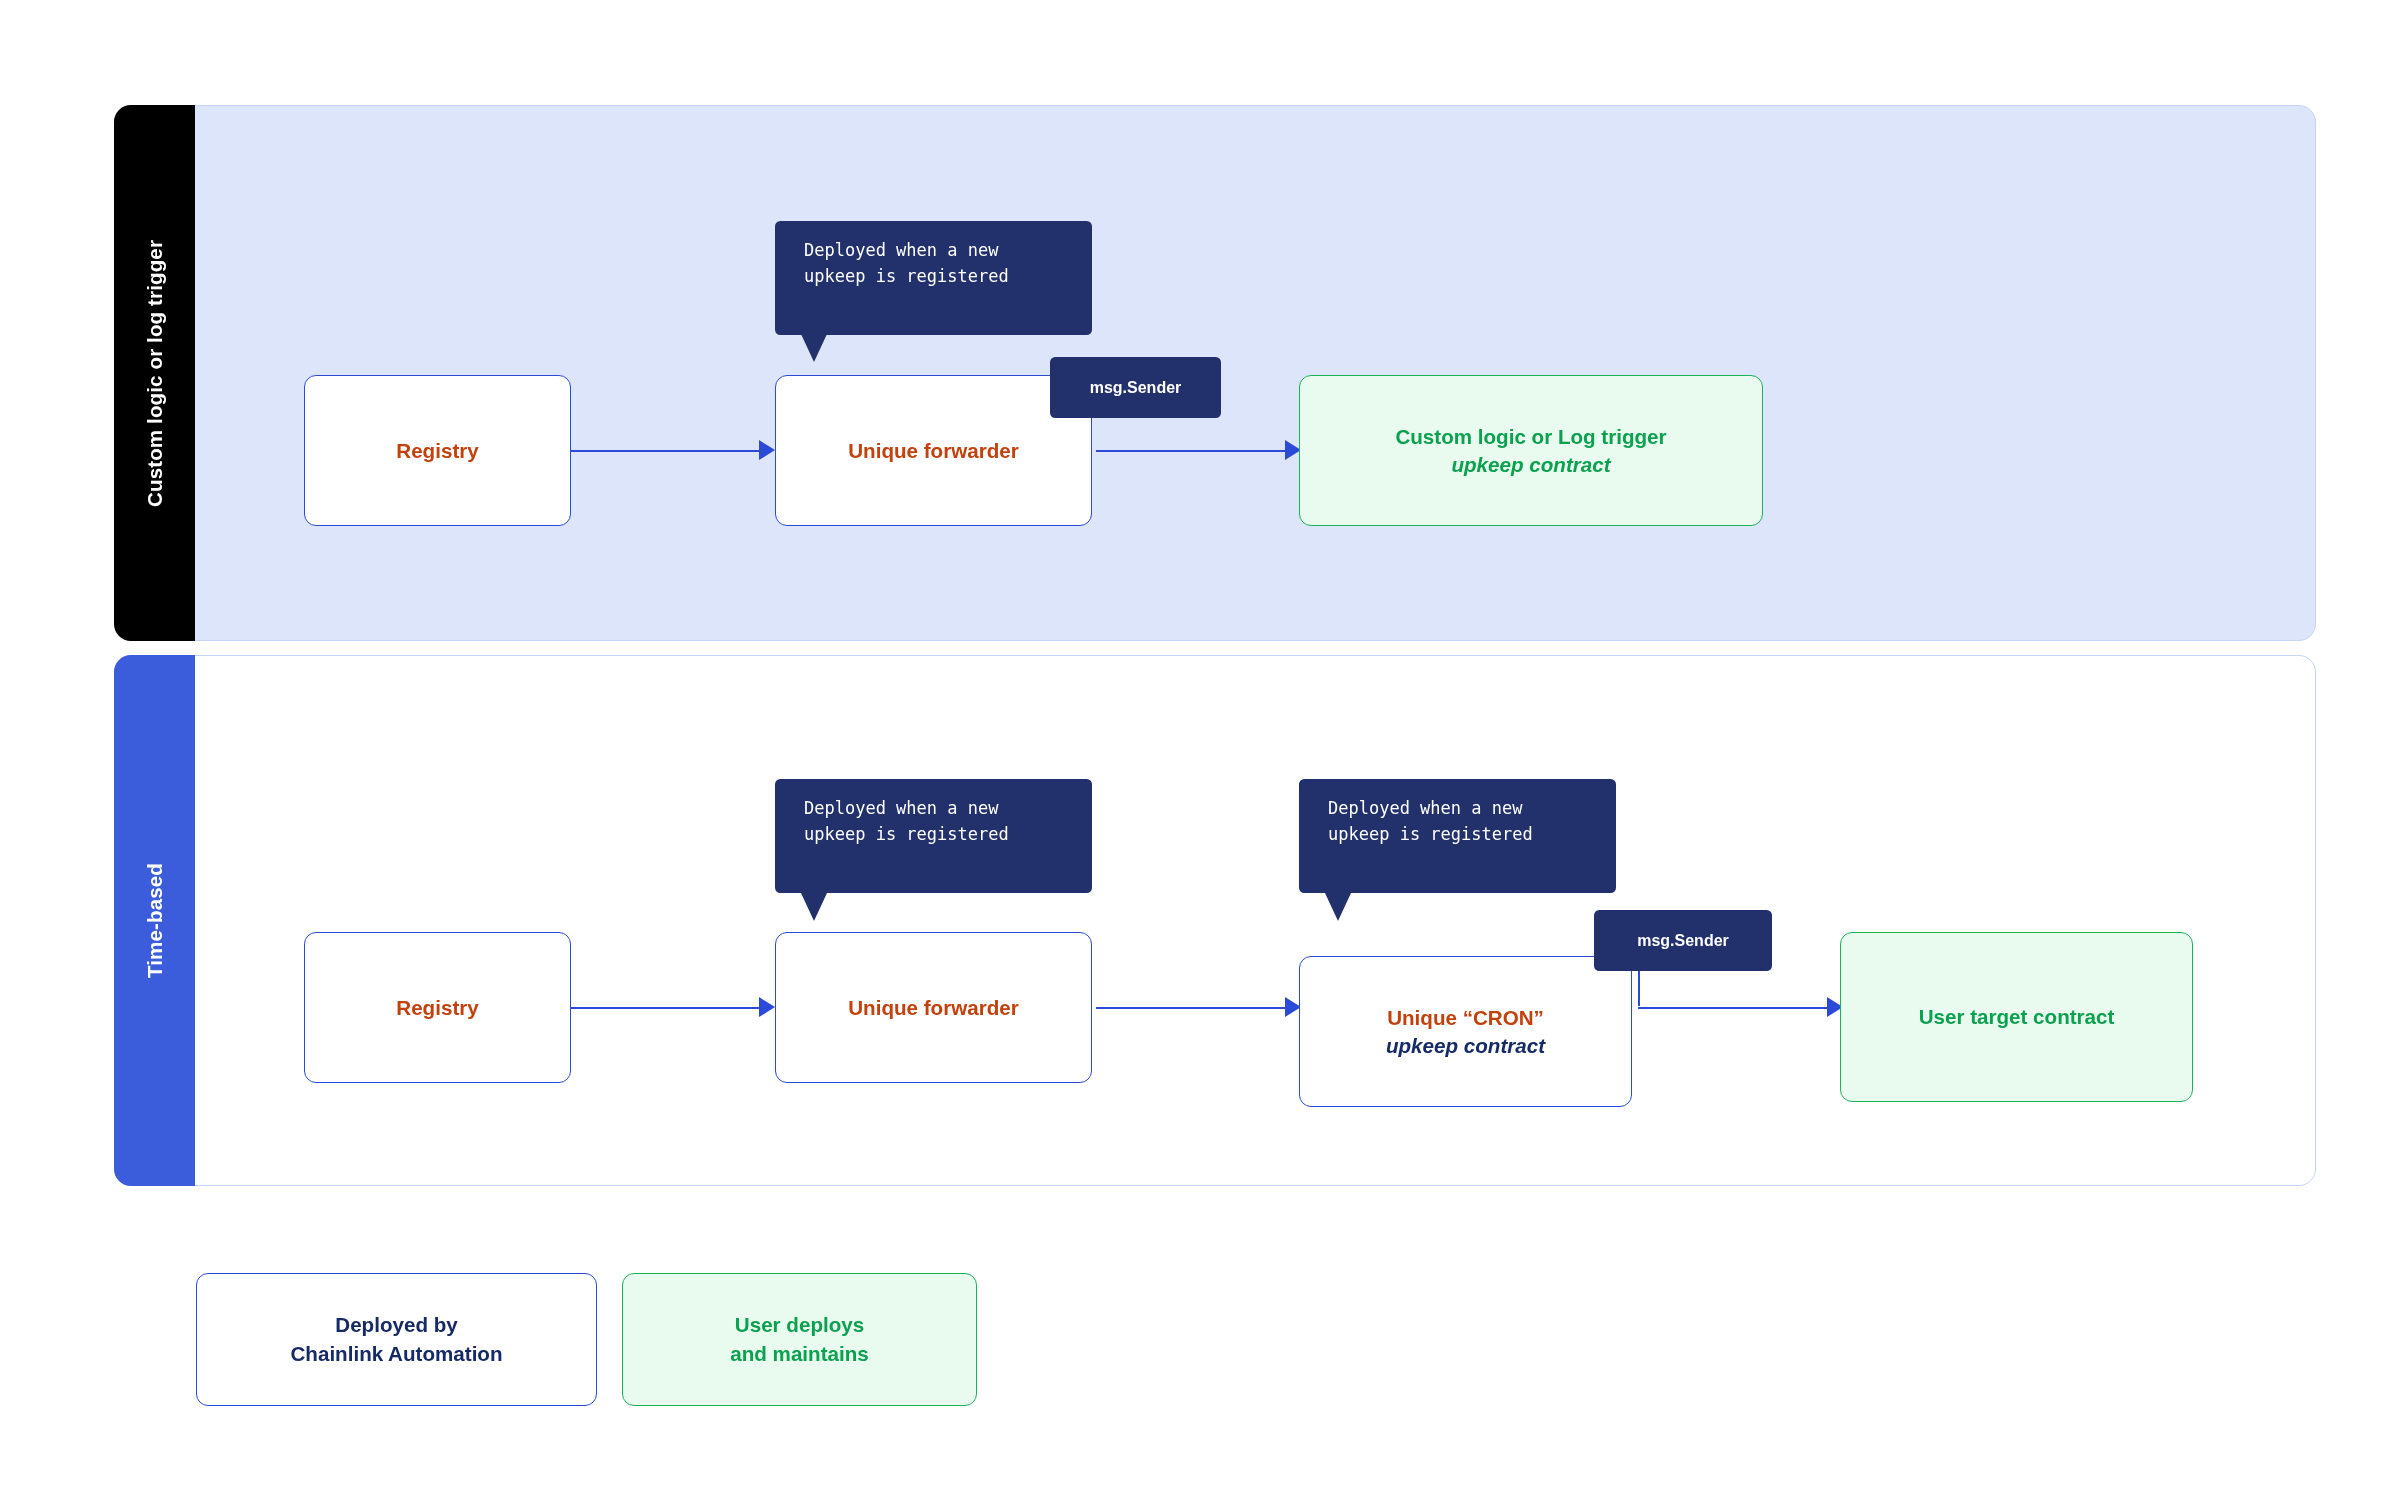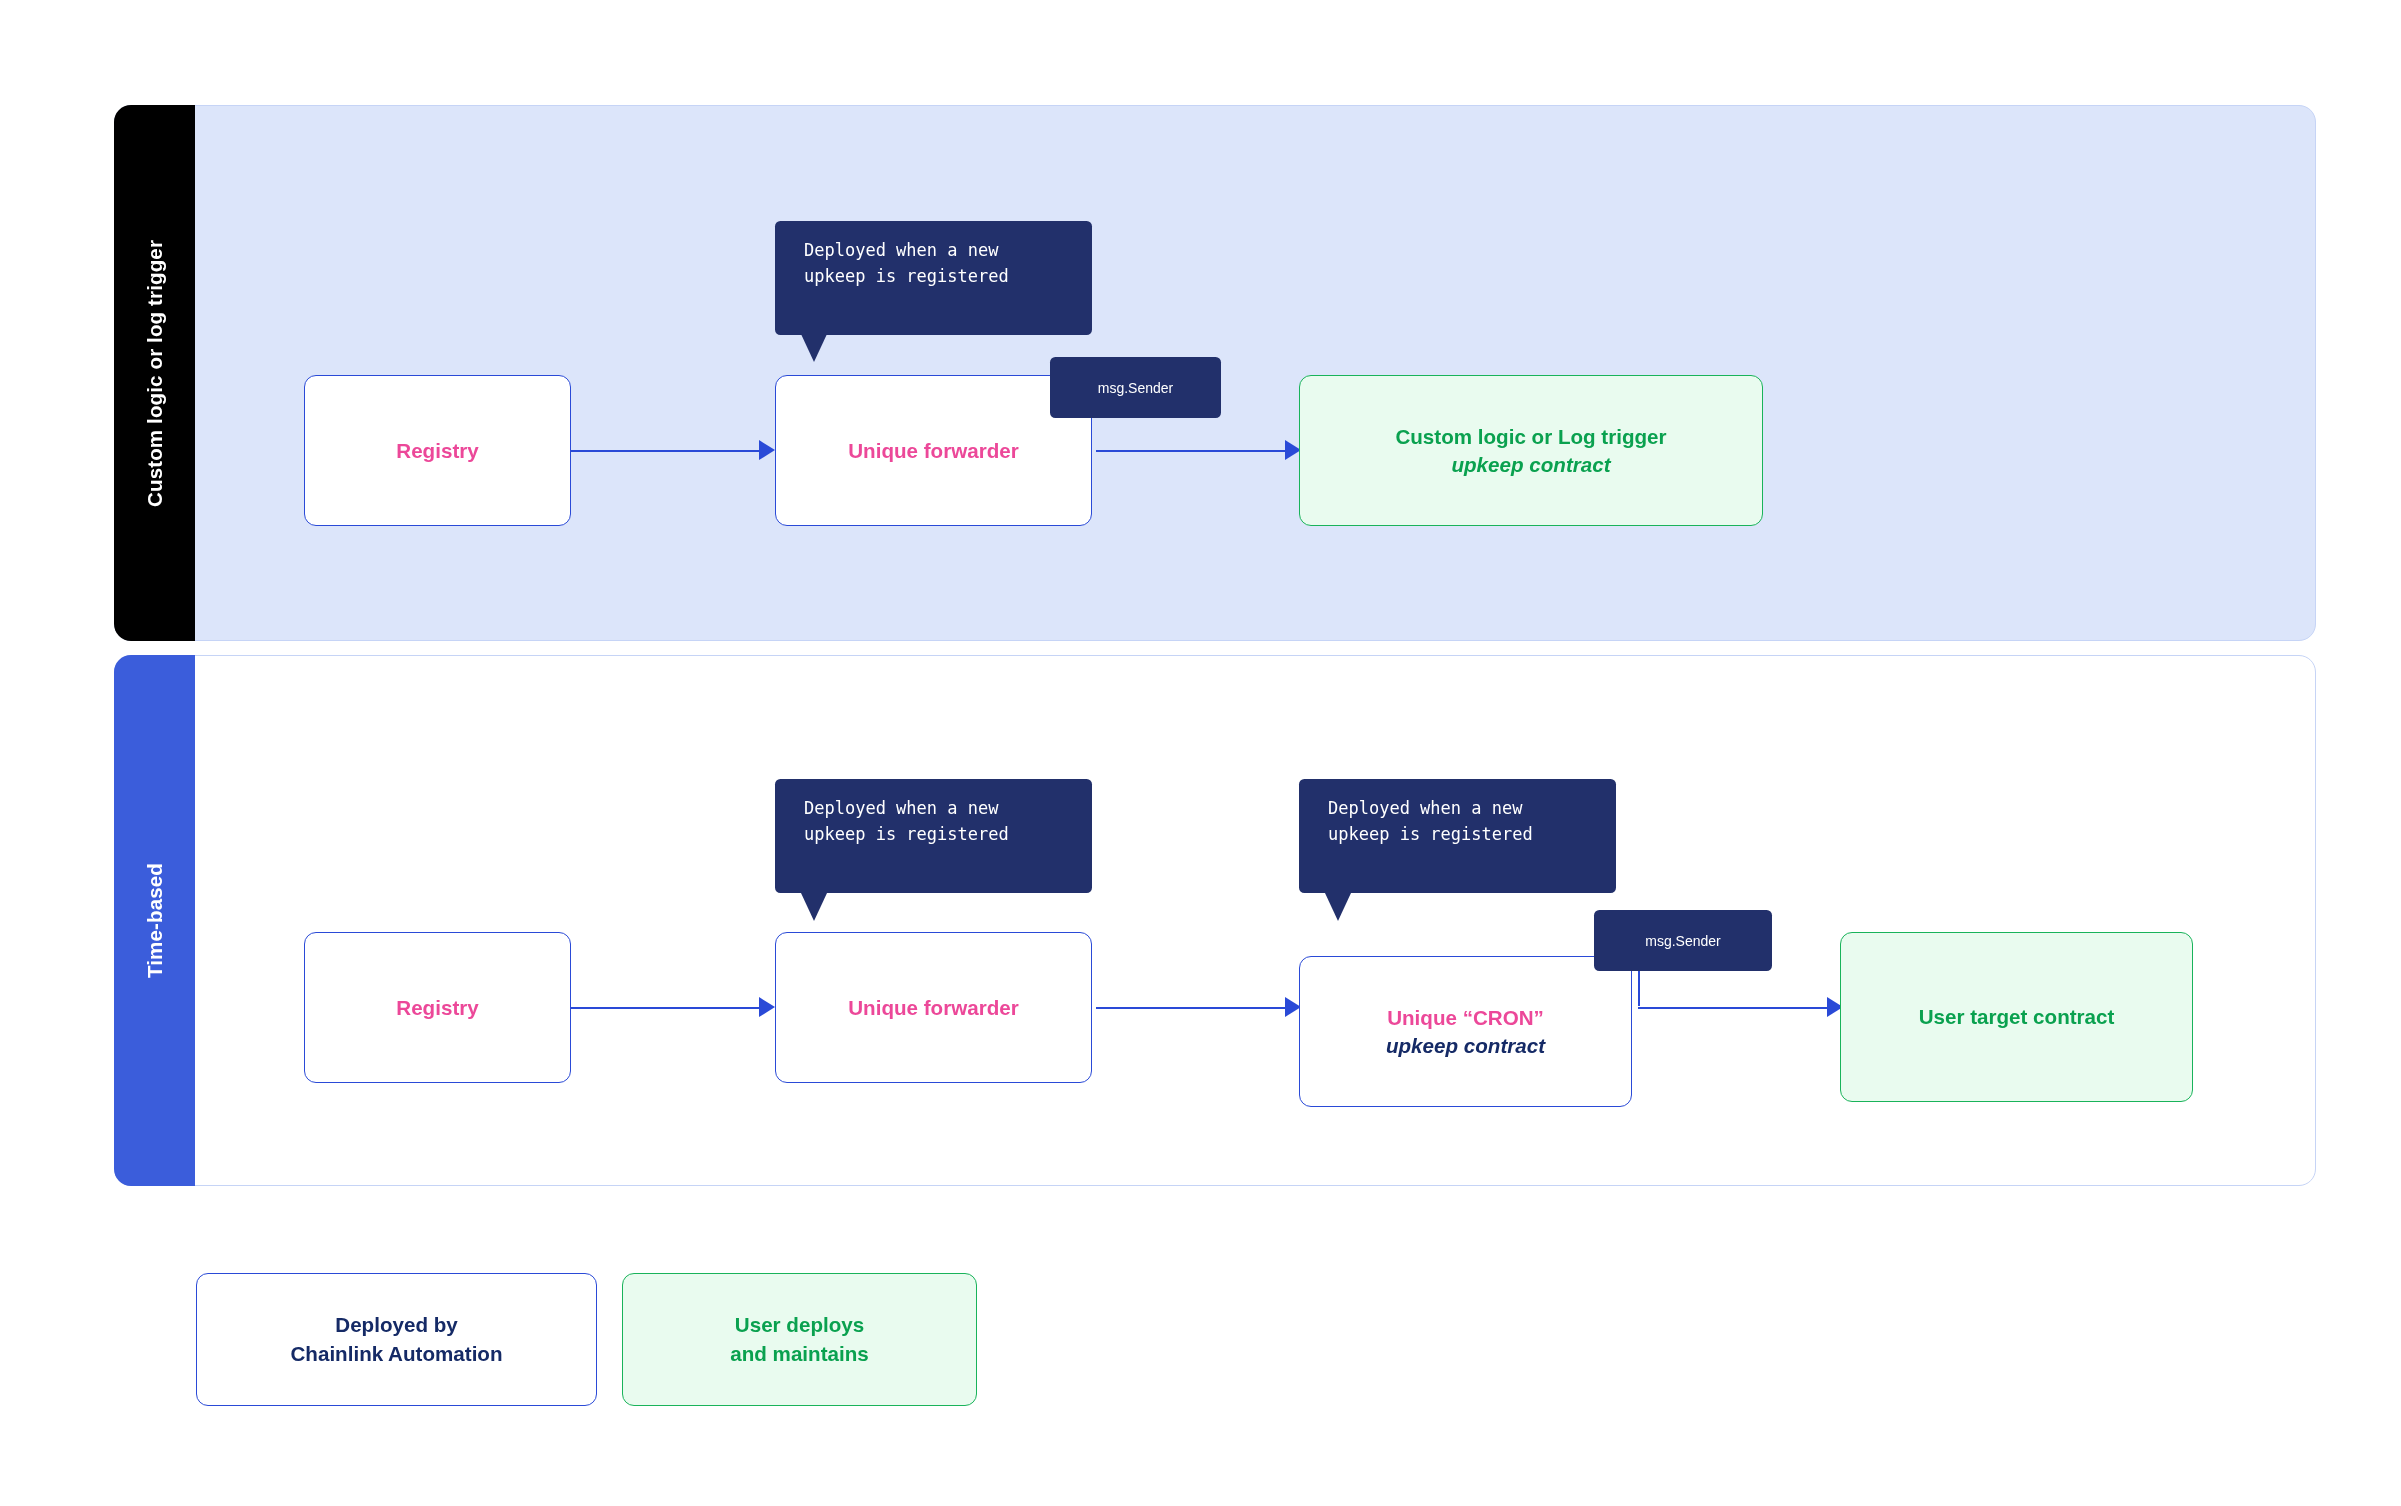--- a/index.html
+++ b/index.html
@@ -96,21 +96,21 @@
     background: #ffffff;
     border: 1.7px solid #2a4ad7;
   }
   .node-green {
     background: #e9fbef;
     border: 1.7px solid #19b35a;
   }
   .node-label {
     font-weight: bold;
     font-size: 20.6px;
-    color: #ec4899;
+    color: #c2410c;
   }
   .node-green .node-label { color: #0aa14f; }
   .node-sub {
     font-weight: bold;
     font-style: italic;
     font-size: 20.6px;
     color: #152a66;
   }
   .node-green .node-sub { color: #0aa14f; }
 
@@ -135,22 +135,22 @@
     border-right: 13.3px solid transparent;
     border-top: 28px solid #22306b;
   }
 
   .tag {
     position: absolute;
     box-sizing: border-box;
     background: #22306b;
     border-radius: 5.3px;
     color: #ffffff;
-    font-weight: normal;
-    font-size: 14px;
+    font-weight: bold;
+    font-size: 16px;
     display: flex;
     align-items: center;
     justify-content: center;
   }
 
   
   .arrow-line {
     position: absolute;
     height: 2px;
     background: #2a4ad7;

